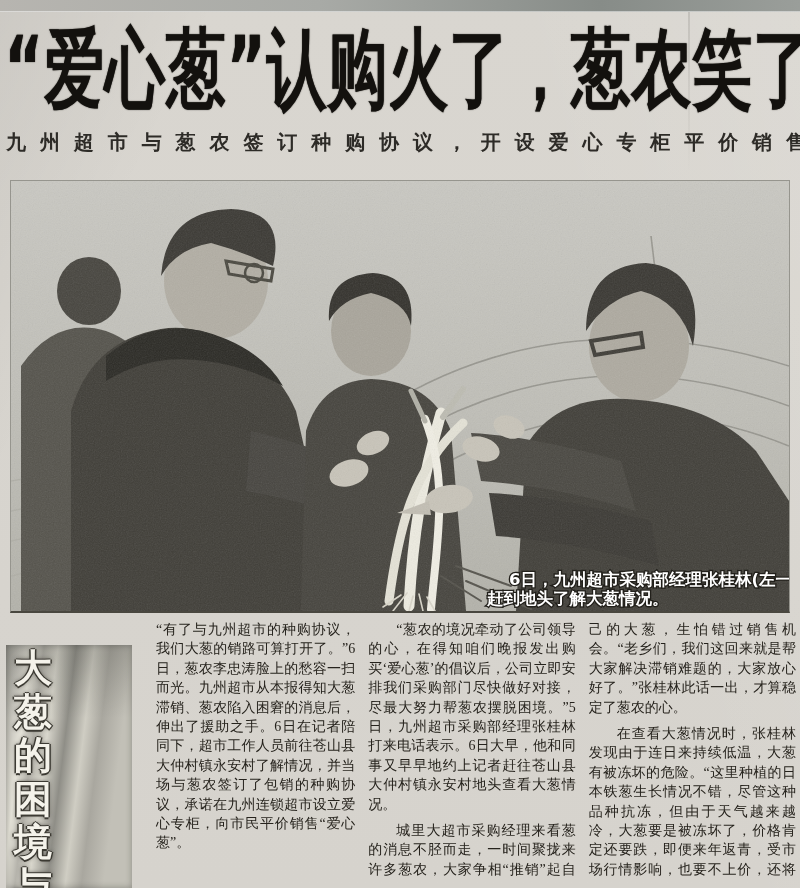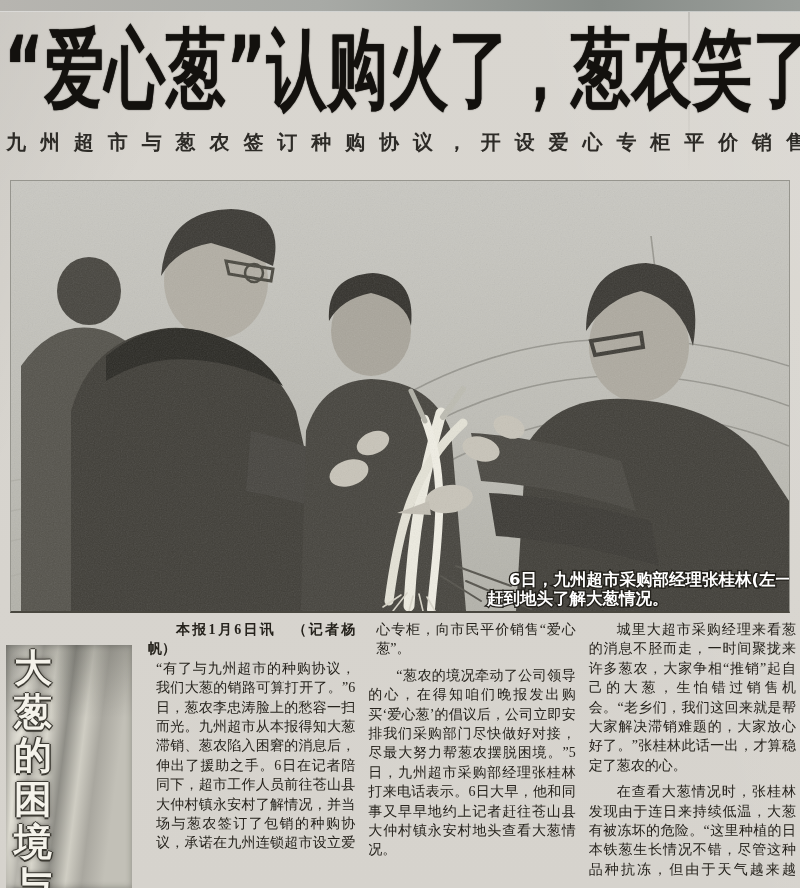--- a/index.html
+++ b/index.html
@@ -190,17 +190,16 @@
         <span>大</span>
         <span>葱</span>
         <span>的</span>
         <span>困</span>
         <span>境</span>
         <span>与</span>
       </div>
   </div>
 
   <div class="article">
-    <p class="dateline">本报1月6日讯　（记者杨帆）</p>
     <span><p class="no-indent">“有了与九州超市的种购协议，我们大葱的销路可算打开了。”6日，葱农李忠涛脸上的愁容一扫而光。九州超市从本报得知大葱滞销、葱农陷入困窘的消息后，伸出了援助之手。6日在记者陪同下，超市工作人员前往苍山县大仲村镇永安村了解情况，并当场与葱农签订了包销的种购协议，承诺在九州连锁超市设立爱心专柜，向市民平价销售“爱心葱”。</p><p>“葱农的境况牵动了公司领导的心，在得知咱们晚报发出购买‘爱心葱’的倡议后，公司立即安排我们采购部门尽快做好对接，尽最大努力帮葱农摆脱困境。”5日，九州超市采购部经理张桂林打来电话表示。6日大早，他和同事又早早地约上记者赶往苍山县大仲村镇永安村地头查看大葱情况。</p><p>城里大超市采购经理来看葱的消息不胫而走，一时间聚拢来许多葱农，大家争相“推销”起自己的大葱，生怕错过销售机会。“老乡们，我们这回来就是帮大家解决滞销难题的，大家放心好了。”张桂林此话一出，才算稳定了葱农的心。</p><p>在查看大葱情况时，张桂林发现由于连日来持续低温，大葱有被冻坏的危险。“这里种植的日本铁葱生长情况不错，尽管这种品种抗冻，但由于天气越来越冷，大葱要是被冻坏了，价格肯定还要跌，即便来年返青，受市场行情影响，也要不上价，还将耽误下一季蔬菜的种植，菜农的状况将雪上加霜。”了解完大葱的现状和葱农的窘境，张桂林当即掏出随身携带的《种购协议书》，签上了自己的名字递给村支书冀洪传，这让此前苦等市场不来的冀洪传又惊又喜。</p></span>
   </div>
 
 </div>
 
 </body></html>

